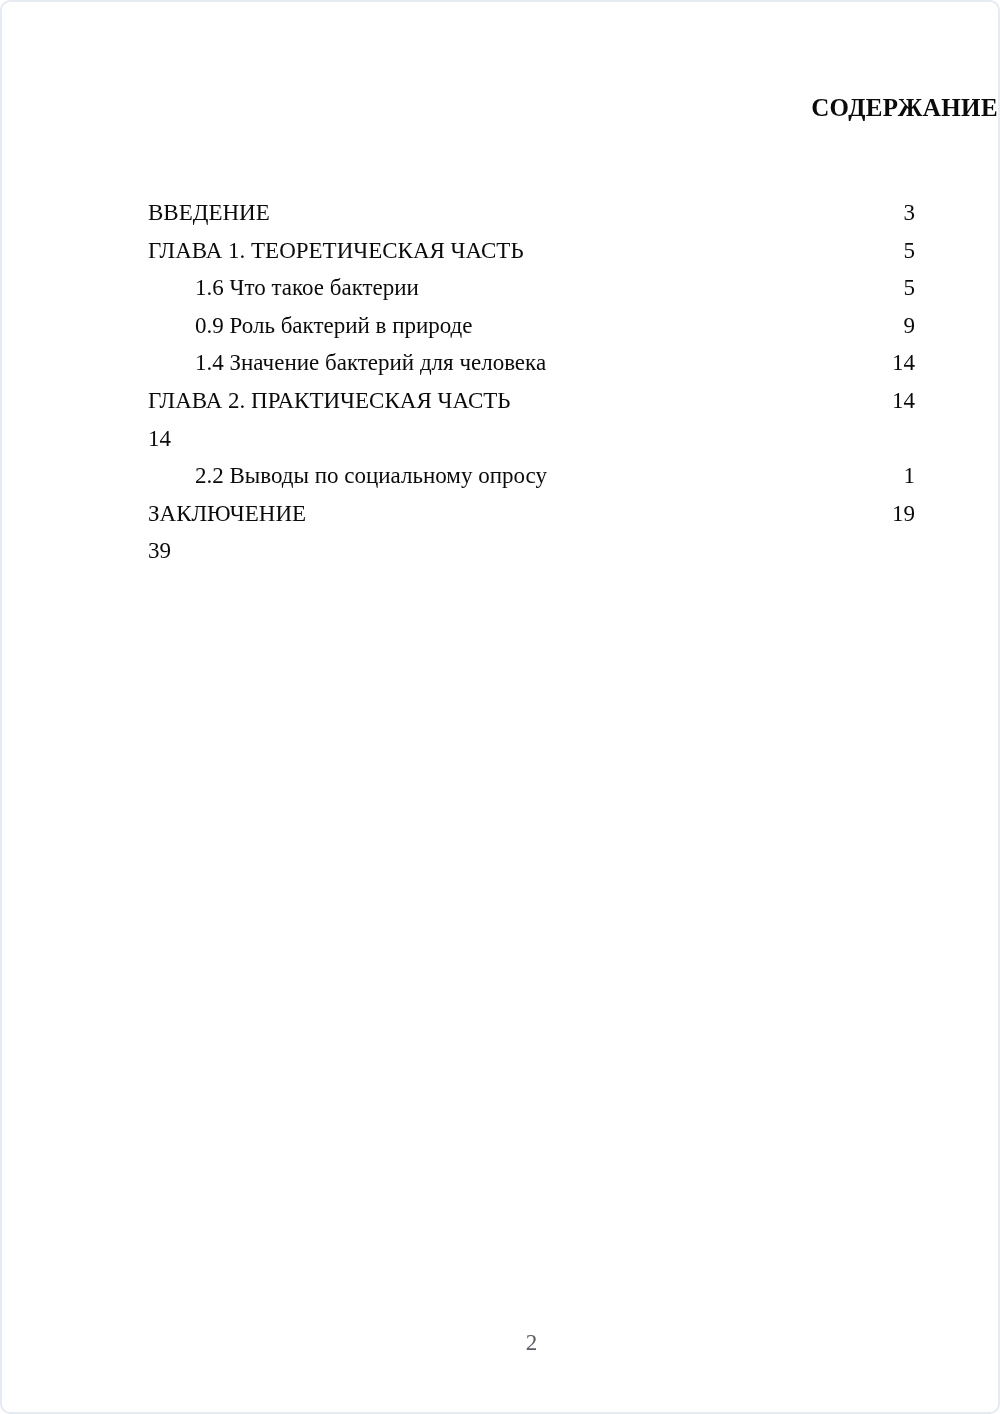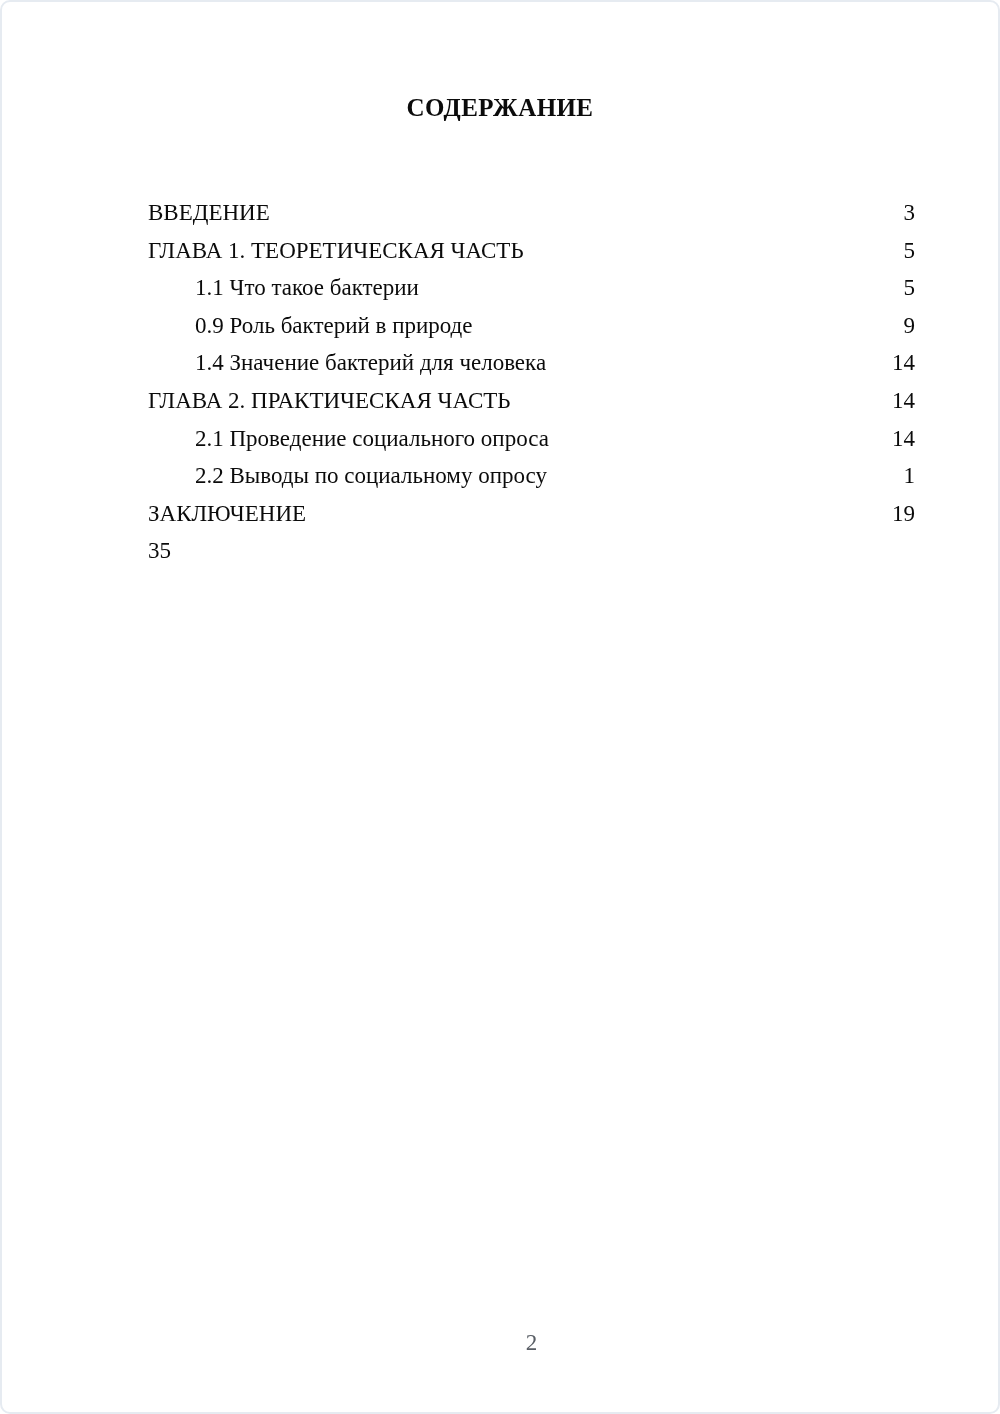--- a/index.html
+++ b/index.html
@@ -24,21 +24,21 @@
     left: 146px;
     right: 83px;
     top: 0;
   }
   .doc-title {
     margin: 0;
     position: absolute;
     top: 92px;
     left: 0;
     width: 100%;
-    text-align: center;
+    text-align: right;
     font-size: 25px;
     font-weight: bold;
     letter-spacing: 0.4px;
   }
   .toc {
     position: absolute;
     top: 164px;
     left: 0;
     width: 100%;
     margin-top: 28px;
@@ -82,55 +82,54 @@
     <span class="toc-label">ВВЕДЕНИЕ</span>
     <span class="toc-page">3</span>
   </div>
 
   <div class="toc-row">
     <span class="toc-label">ГЛАВА 1. ТЕОРЕТИЧЕСКАЯ ЧАСТЬ</span>
     <span class="toc-page">5</span>
   </div>
 
   <div class="toc-row level-1">
-    <span class="toc-label">1.1 Что такое бактерии</span>
+    <span class="toc-label">1.6 Что такое бактерии</span>
     <span class="toc-page">5</span>
   </div>
 
 
   <div class="toc-row level-1">
     <span class="toc-label">0.9 Роль бактерий в природе</span>
     <span class="toc-page">9</span>
   </div>
 
   <div class="toc-row level-1">
     <span class="toc-label">1.4 Значение бактерий для человека</span>
     <span class="toc-page">14</span>
   </div>
 
   <div class="toc-row">
     <span class="toc-label">ГЛАВА 2. ПРАКТИЧЕСКАЯ ЧАСТЬ</span>
     <span class="toc-page">14</span>
   </div>
 
   <div class="toc-row level-1">
-    <span class="toc-label">2.1 Проведение социального опроса</span>
     <span class="toc-page">14</span>
   </div>
 
   <div class="toc-row level-1">
     <span class="toc-label">2.2 Выводы по социальному опросу</span>
     <span class="toc-page">1</span>
   </div>
 
   <div class="toc-row">
     <span class="toc-label">ЗАКЛЮЧЕНИЕ</span>
     <span class="toc-page">19</span>
   </div>
 
   <div class="toc-row">
-    <span class="toc-page">35</span>
+    <span class="toc-page">39</span>
   </div>
 </div>
   </div>
 
   <div class="footer-num">2</div>
 </div>
 
 </body></html>

